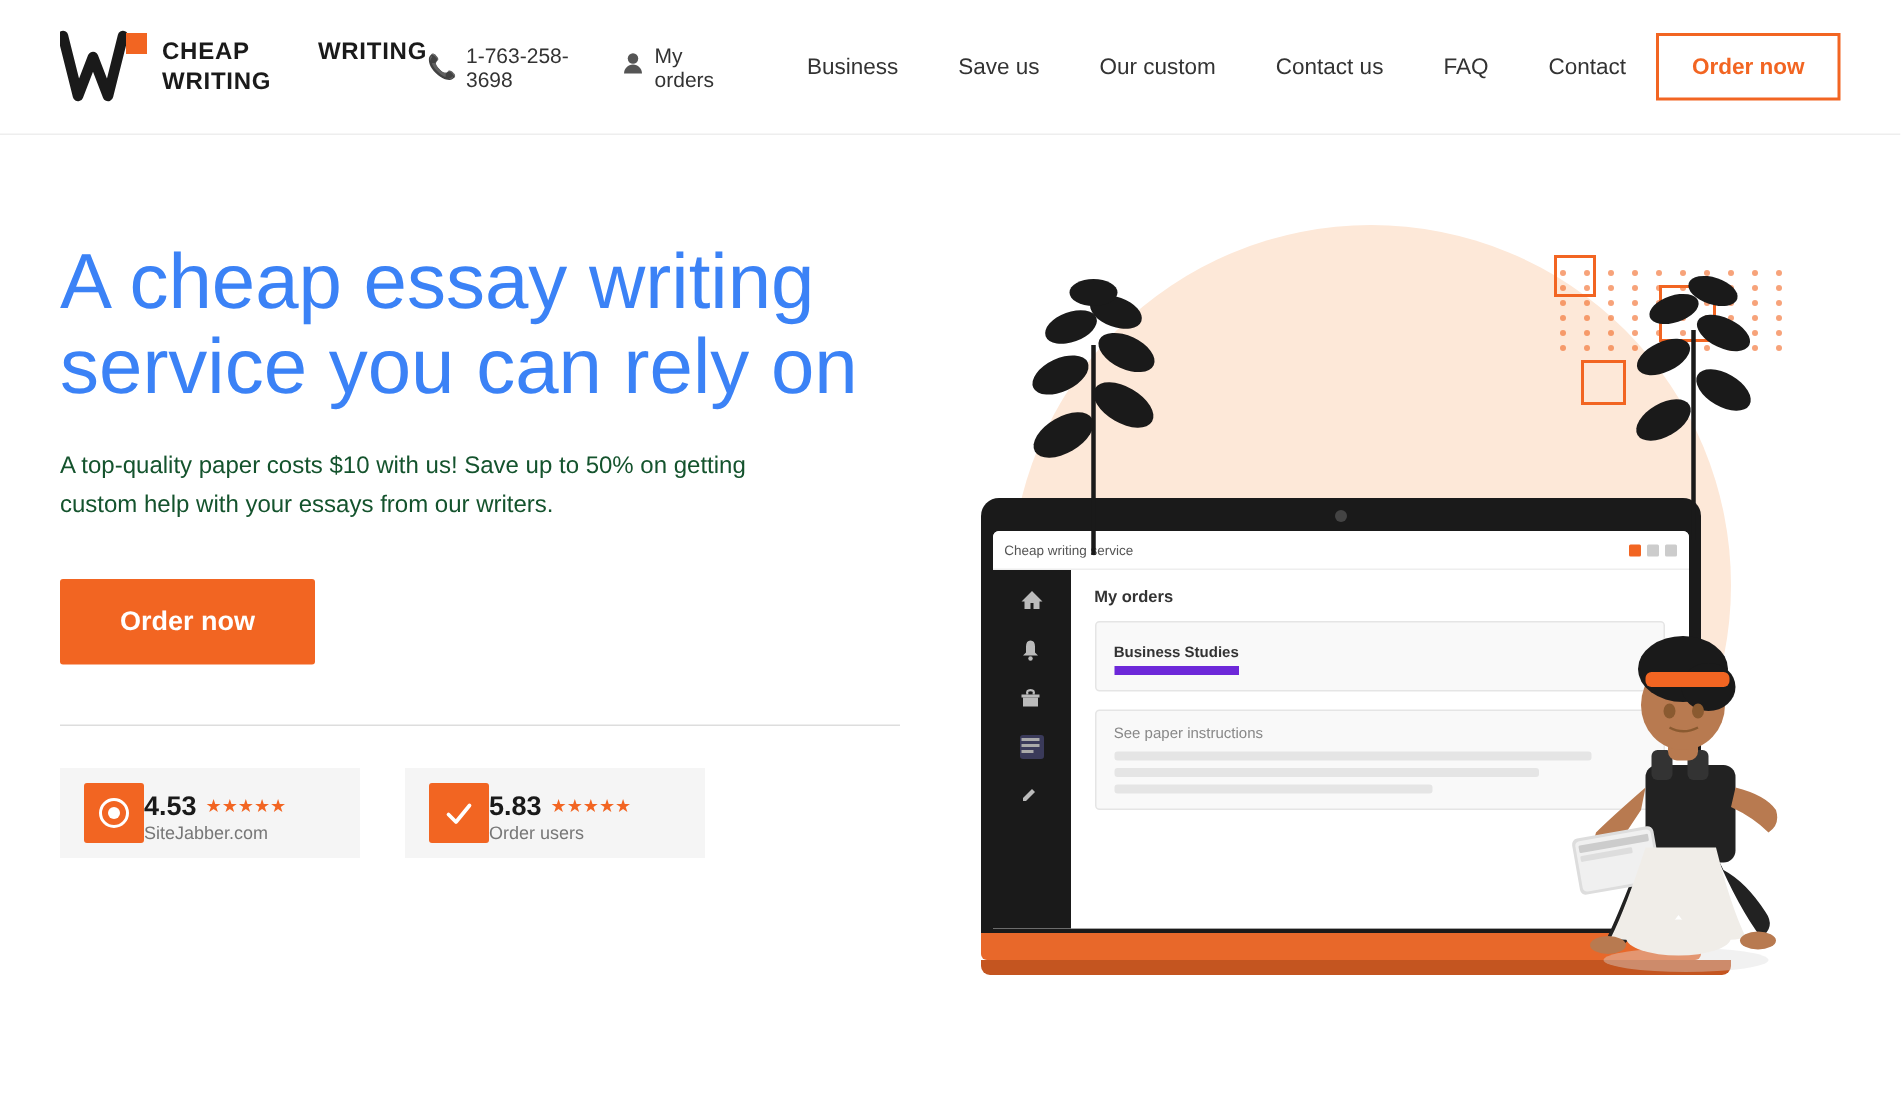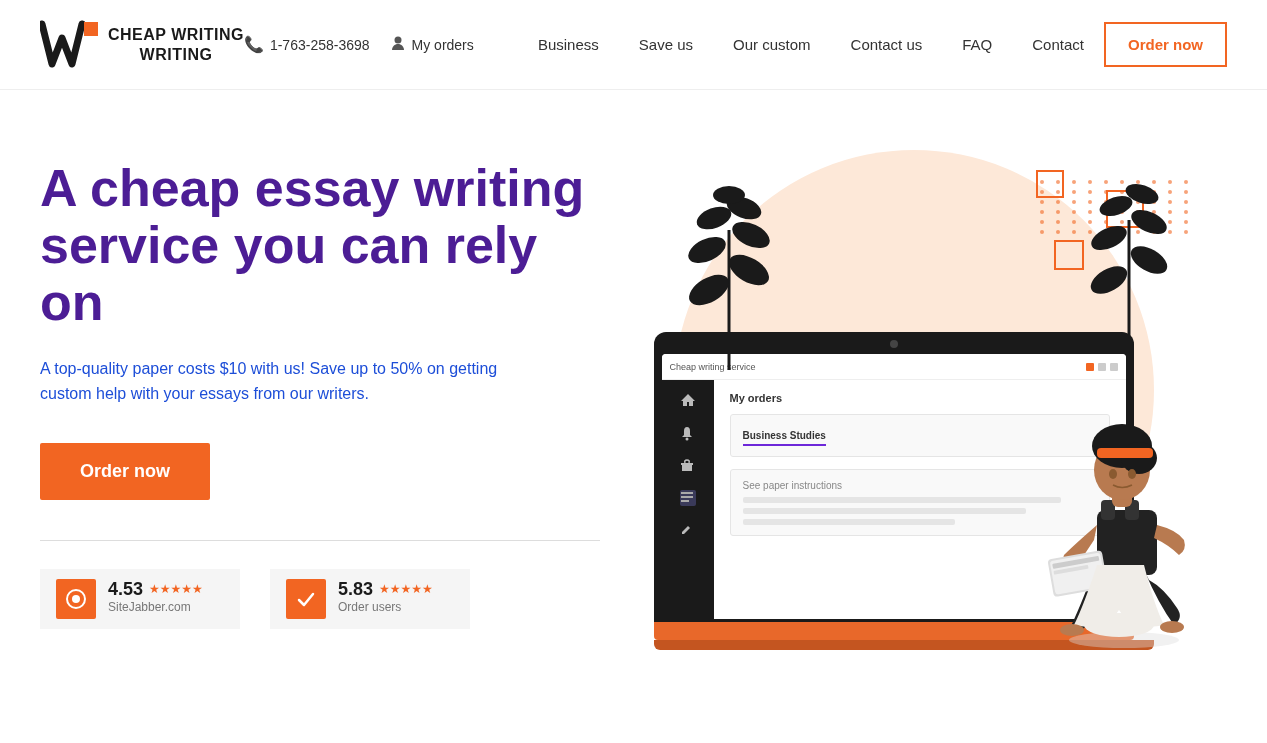--- a/index.html
+++ b/index.html
@@ -4,23 +4,21 @@
   <style>
     * { margin: 0; padding: 0; box-sizing: border-box; }
     body { font-family: 'Arial', sans-serif; background: #fff; overflow-x: hidden; width: 1267px; min-height: 743px; }
     .logo-icon {
       position: relative;
       width: 60px;
       height: 50px;
     }
     .logo-text {
       display: flex;
-      flex-direction: column;
       line-height: 1.2;
-      align-items: center;
     }
     .logo-text-top {
       font-size: 16px;
       font-weight: 700;
       color: #1a1a1a;
       letter-spacing: 0.5px;
     }
     .logo-text-bottom {
       font-size: 16px;
       font-weight: 700;
@@ -71,28 +69,28 @@
       padding: 50px 40px 30px 40px;
       min-height: 580px;
       position: relative;
     }
     .hero-left {
       flex: 0 0 520px;
       padding-top: 20px;
     }
     .hero-title {
       font-size: 52px;
-      font-weight: 700;
-      color: #4c1d95;
+      font-weight: 400;
+      color: #3b82f6;
       line-height: 1.1;
       margin-bottom: 24px;
     }
     .hero-subtitle {
       font-size: 16px;
-      color: #1d4ed8;
+      color: #14532d;
       line-height: 1.6;
       margin-bottom: 36px;
       max-width: 460px;
     }
     .hero-cta {
       background: #f26522;
       color: #fff;
       border: none;
       padding: 18px 40px;
       font-size: 18px;
@@ -106,22 +104,21 @@
       height: 1px;
       background: #ddd;
       margin-bottom: 28px;
     }
     .hero-ratings {
       display: flex;
       gap: 30px;
     }
     .rating-card {
       display: flex;
-      align-items: flex-start;
-      gap: 12px;
+      align-items: flex-end;
       background: #f5f5f5;
       padding: 10px 16px;
       min-width: 200px;
     }
     .rating-icon-box {
       width: 40px;
       height: 40px;
       background: #f26522;
       display: flex;
       align-items: center;
@@ -259,21 +256,21 @@
     }
     .screen-card-label {
       font-size: 10px;
       color: #888;
       margin-bottom: 6px;
     }
     .screen-card-value {
       font-size: 10px;
       color: #333;
       font-weight: 600;
-      border-bottom: 2px solid #6d28d9;
+      border-bottom: 6px solid #6d28d9;
       padding-bottom: 3px;
       display: inline-block;
     }
     .screen-lines {
       display: flex;
       flex-direction: column;
       gap: 5px;
       margin-top: 6px;
     }
     .screen-line {

